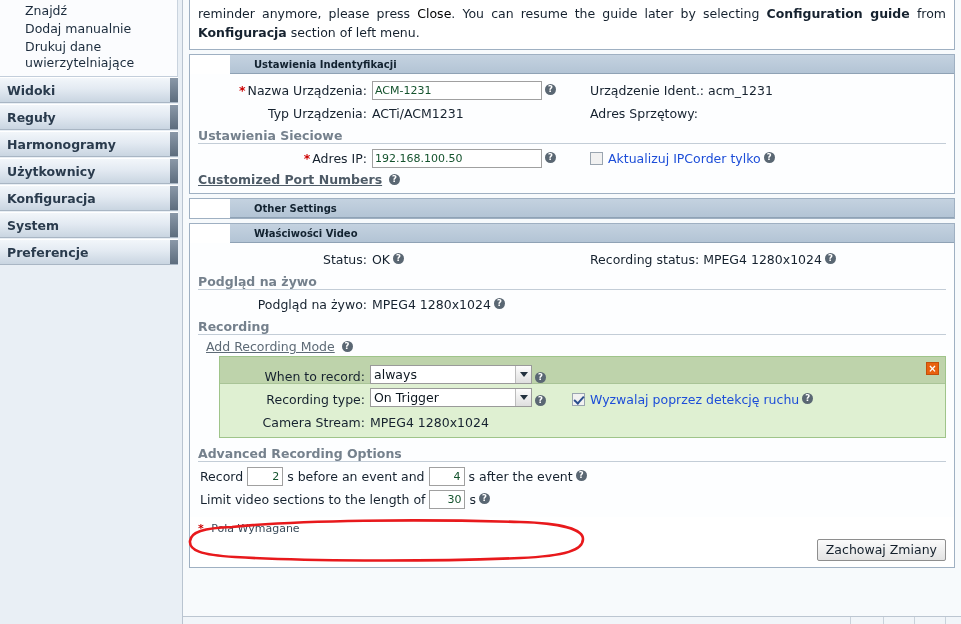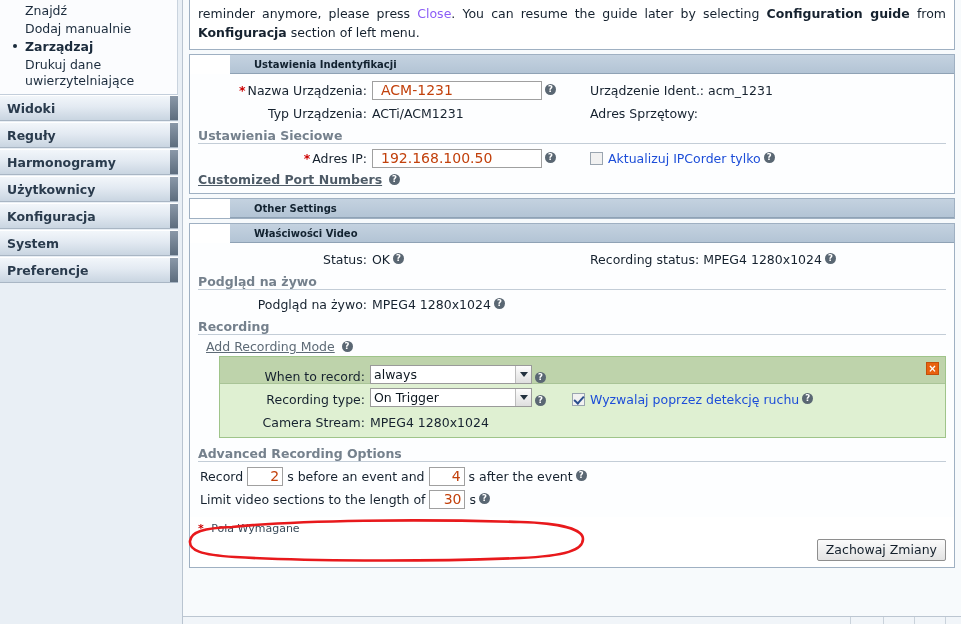--- a/index.html
+++ b/index.html
@@ -88,21 +88,21 @@
     border: 1px solid #9fb0c2;
     border-top: none;
     margin: 0 6px 4px 6px;
     padding: 4px 8px 7px 8px;
     line-height: 19px;
     font-size: 12.5px;
     text-align: justify;
     color: #16222f;
   }
   .notice b { font-weight: bold; }
-  .notice .close-link { color: #8b5cf6; }
+  .notice .close-link { color: #000000; }
 
   .sec-header {
     background: linear-gradient(to bottom, #c4d2e0 0%, #b3c4d5 100%);
     border-bottom: 1px solid #8fa2b5;
     font-weight: bold;
     font-size: 10px;
     color: #122230;
     padding: 3px 0 3px 24px;
     height: 19px;
     line-height: 13px;
@@ -119,26 +119,26 @@
     font-size: 12.5px;
     color: #16222f;
     padding-right: 5px;
     white-space: nowrap;
   }
   .lbl-w { width: 174px; }
   .req { color: #cc0000; font-weight: bold; padding-right: 2px; }
 
   input.txt {
     font-family: "DejaVu Sans", "Liberation Sans", sans-serif;
-    font-size: 14px;
-    color: #c2410c;
+    font-size: 11px;
+    color: #14532d;
     border: 1px solid #a0a0a0;
     background: #ffffff;
     height: 19px;
-    padding: 0 8px;
+    padding: 0 2px;
     outline: none;
   }
   input.txt.w-name { width: 170px; }
   input.txt.num { width: 36px; text-align: right; padding-right: 3px; }
 
   .val { font-size: 12.5px; color: #16222f; white-space: nowrap; }
 
   
   .help {
     display: inline-block;
@@ -289,21 +289,20 @@
 </style>
 </head>
 <body>
 
 <div id="app">
 
   <div id="sidebar">
     <div class="sub-list">
       <div class="sub-item"><span>Znajdź</span></div>
       <div class="sub-item"><span>Dodaj manualnie</span></div>
-      <div class="sub-item current"><span>Zarządzaj</span></div>
       <div class="sub-item"><span>Drukuj dane uwierzytelniające</span></div>
     </div>
 
     <div class="nav-btn">
       <span>Widoki</span>
       <span class="cap"></span>
     </div>
     <div class="nav-btn">
       <span>Reguły</span>
       <span class="cap"></span>

